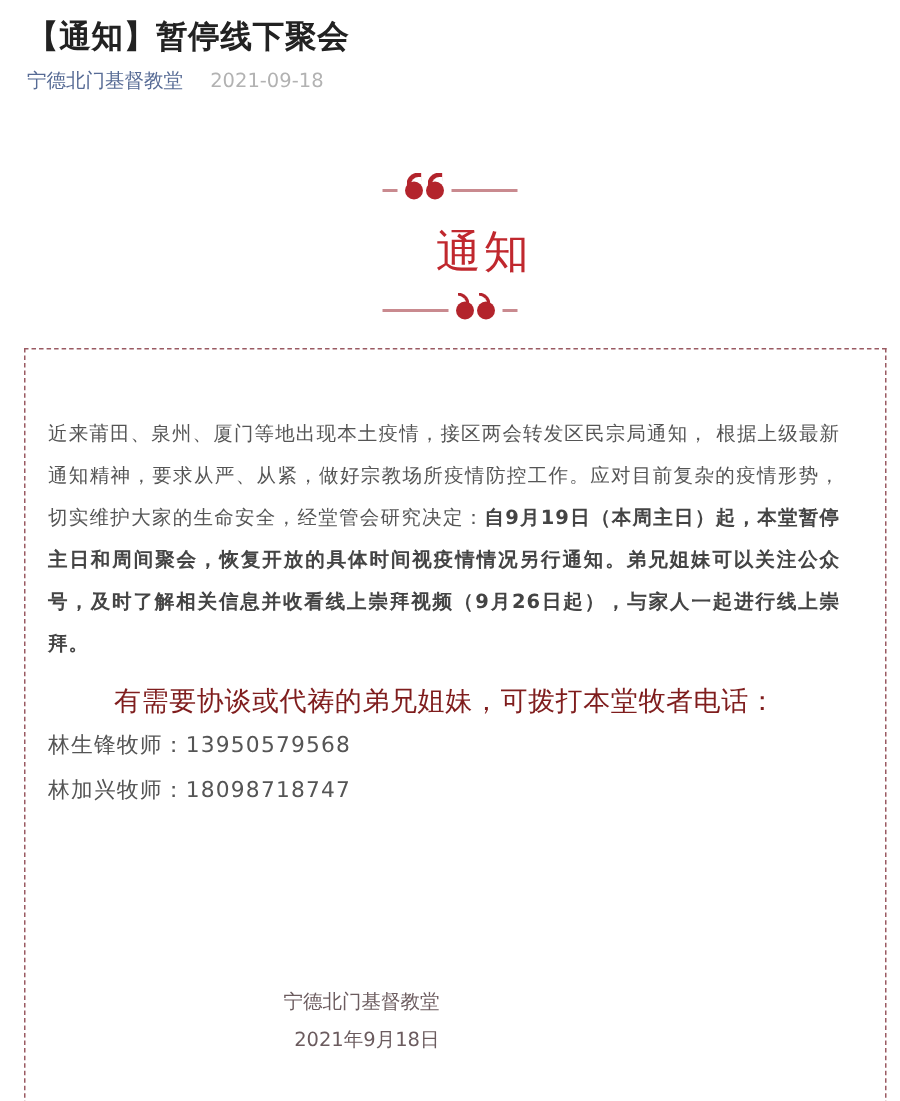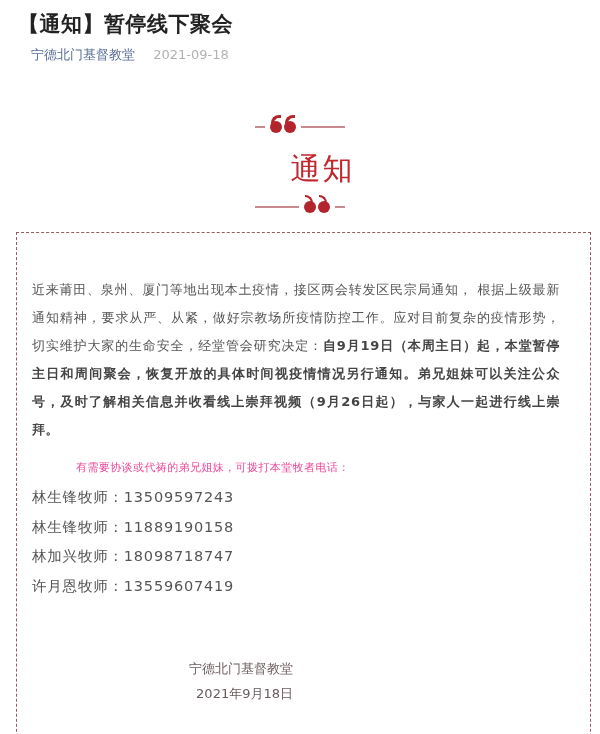--- a/index.html
+++ b/index.html
@@ -19,21 +19,21 @@
       position: absolute;
       left: 18px;
       top: 8px;
       font-size: 21px;
       color: #222222;
       letter-spacing: 0.5px;
       line-height: 32px;
     }
     .meta {
       position: absolute;
-      left: 31px;
+      left: 18px;
       top: 45px;
       font-size: 13px;
       line-height: 20px;
     }
     .meta .author {
       color: #576b95;
       margin-right: 14px;
     }
     .meta .date {
       color: #b2b2b2;
@@ -121,23 +121,23 @@
       text-align: justify;
     }
     .body-text b {
       color: #444444;
       font-weight: bold;
     }
     .contact-intro {
       position: absolute;
       left: 76px;
       top: 454px;
-      font-size: 11px;
+      font-size: 18px;
       line-height: 28px;
-      color: #ec4899;
+      color: #7f1d1d;
       letter-spacing: 0.4px;
     }
     .contacts {
       position: absolute;
       left: 32px;
       top: 483px;
     }
     .contact {
       font-size: 14.5px;
       line-height: 29.5px;
@@ -189,29 +189,23 @@
   </div>
 
   <div class="box"></div>
 
   <p class="body-text"><span>近来莆田、泉州、厦门等地出现本土疫情，接区两会转发区民宗局通知， 根据上级最新通知精神，要求从严、从紧，做好宗教场所疫情防控工作。应对目前复杂的疫情形势，切实维护大家的生命安全，经堂管会研究决定：</span><b>自9月19日（本周主日）起，本堂暂停主日和周间聚会，恢复开放的具体时间视疫情情况另行通知。弟兄姐妹可以关注公众号，及时了解相关信息并收看线上崇拜视频（9月26日起），与家人一起进行线上崇拜。</b></p>
 
   <p class="contact-intro">有需要协谈或代祷的弟兄姐妹，可拨打本堂牧者电话：</p>
 
   <div class="contacts">
     <div class="contact">
-      <span>林生锋牧师</span><span>：</span><span>13509597243</span>
-    </div>
-    <div class="contact">
-      <span>林生锋牧师</span><span>：</span><span>11889190158</span>
+      <span>林生锋牧师</span><span>：</span><span>13950579568</span>
     </div>
     <div class="contact">
       <span>林加兴牧师</span><span>：</span><span>18098718747</span>
     </div>
-    <div class="contact">
-      <span>许月恩牧师</span><span>：</span><span>13559607419</span>
-    </div>
   </div>
 
   <div class="signature sig-org">宁德北门基督教堂</div>
   <div class="signature sig-date">2021年9月18日</div>
 
 </div>
 
 </body></html>

